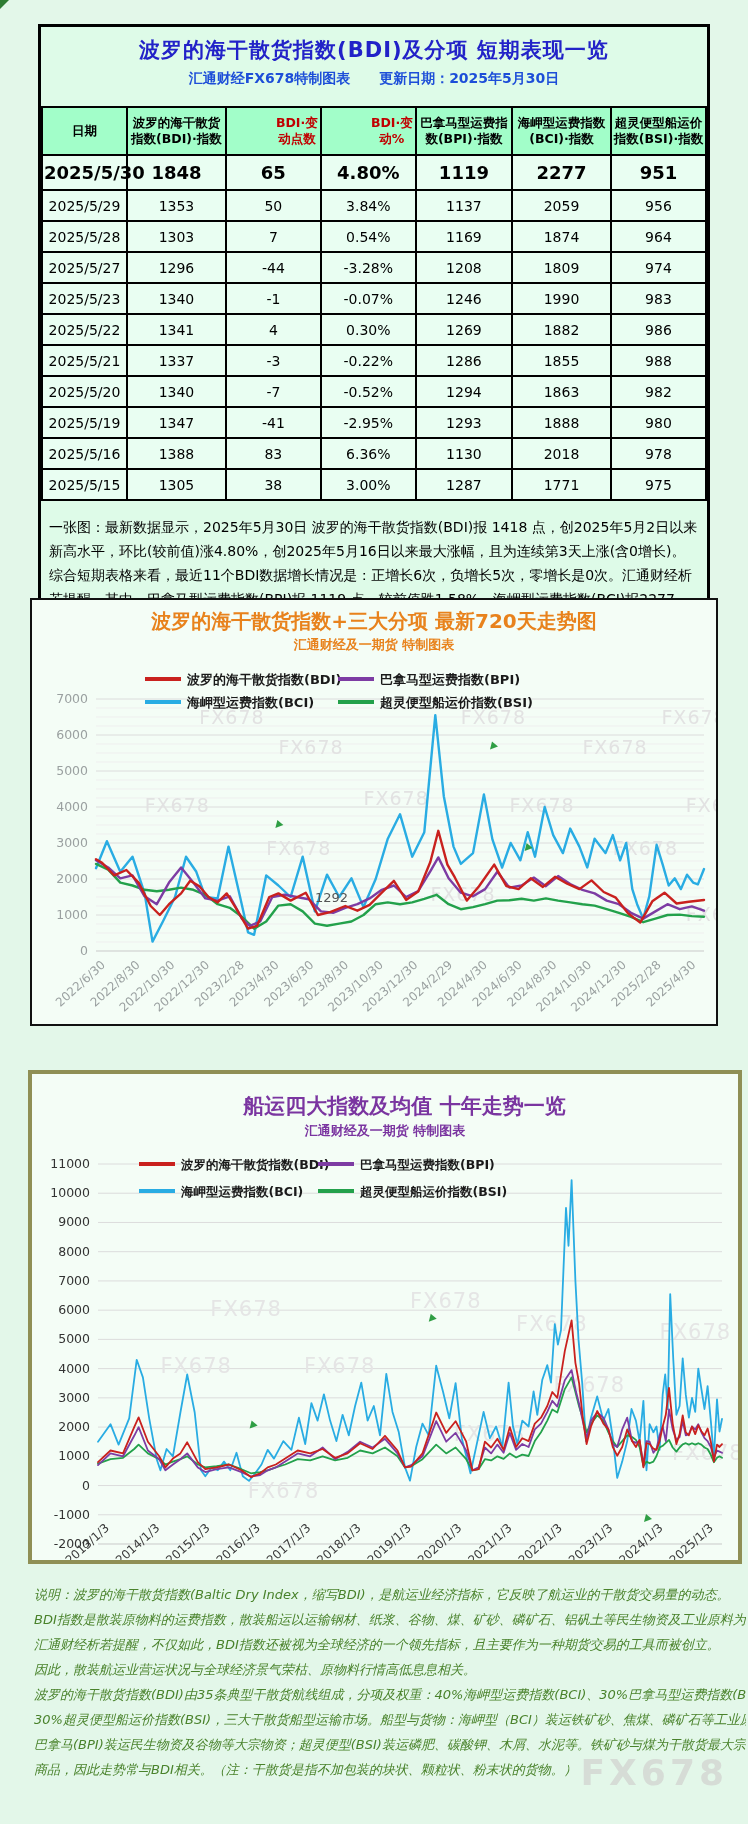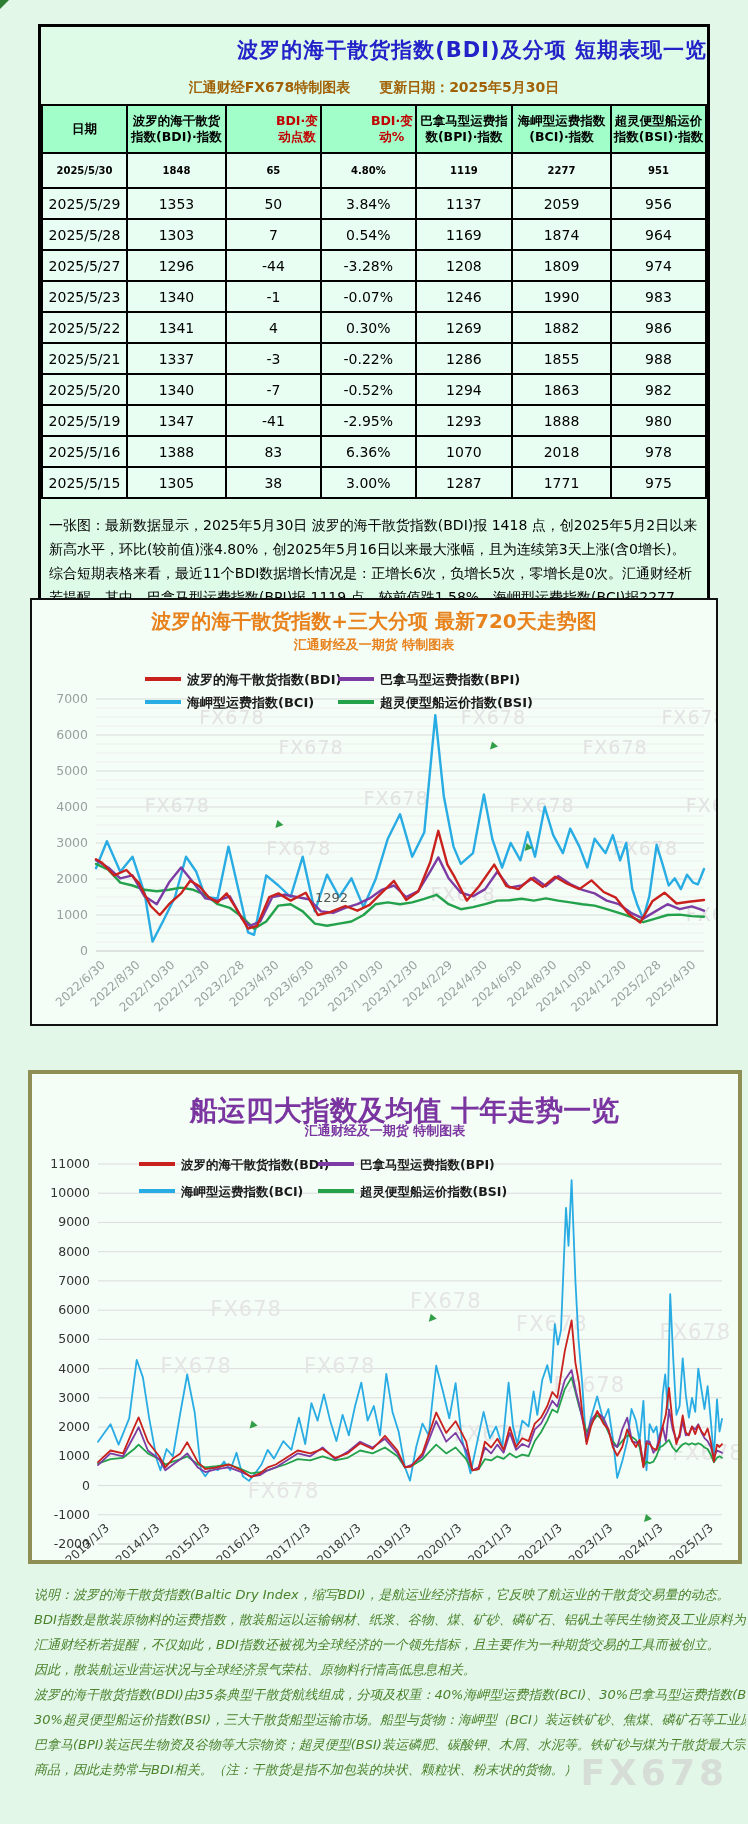--- a/index.html
+++ b/index.html
@@ -6,40 +6,40 @@
   body{
     width:748px;height:1824px;position:relative;overflow:hidden;
     background:#e3f7e9;
     font-family:"DejaVu Sans","Liberation Sans",sans-serif;
   }
   .corner-mark{position:absolute;left:0;top:0;width:0;height:0;
     border-left:9px solid #2e7d32;border-bottom:9px solid transparent;}
   
   .panel1{position:absolute;left:38px;top:24px;width:672px;height:578px;
     box-sizing:border-box;border:3px solid #000;background:#defbe8;}
-  .p1-title{margin-top:9px;text-align:right;font-size:21px;font-weight:bold;color:#2222c8;letter-spacing:1px;}
-  .p1-sub{margin-top:15px;text-align:center;font-size:14px;font-weight:bold;color:#a16207;}
+  .p1-title{margin-top:9px;text-align:center;font-size:21px;font-weight:bold;color:#2222c8;letter-spacing:1px;}
+  .p1-sub{margin-top:6px;text-align:center;font-size:14px;font-weight:bold;color:#1d4ed8;}
   .p1-sub span{margin:0 12px;}
-  table.summary{width:100%;border-collapse:collapse;table-layout:fixed;margin-top:7px;}
+  table.summary{width:100%;border-collapse:collapse;table-layout:fixed;margin-top:18px;}
   table.summary th,table.summary td{border:2px solid #000;text-align:center;vertical-align:middle;
     padding:2px 1px;background:#e9fef2;color:#000;}
   table.summary th{background:#a2fec9;font-weight:bold;font-size:12.5px;line-height:1.3;height:42px;}
   table.summary th.red{color:#c00000;padding-left:48px;}
   table.summary td{font-size:14px;height:25px;}
-  table.summary tr.latest td{font-weight:bold;font-size:10px;height:29px;}
+  table.summary tr.latest td{font-weight:bold;font-size:18px;height:29px;}
   .p1-note{padding:14px 8px 0 8px;font-size:14px;line-height:24px;color:#000;text-align:left;}
   
   .chart-panel{position:absolute;box-sizing:border-box;background:#f4fdf6;}
   #p2{left:30px;top:598px;width:688px;height:428px;border:2px solid #111;}
   #p3{left:28px;top:1070px;width:714px;height:494px;border:4px solid #8f8f55;}
   .c-title{position:absolute;left:0;right:0;text-align:center;font-weight:bold;}
   .c-sub{position:absolute;left:0;right:0;text-align:center;font-weight:bold;}
   #p2 .c-title{top:8px;font-size:20px;color:#e8821c;}
   #p2 .c-sub{top:36px;font-size:13px;color:#e8821c;}
-  #p3 .c-title{top:18px;font-size:28px;color:#7a35a0;margin-left:39px;}
+  #p3 .c-title{top:18px;font-size:21px;color:#7a35a0;margin-left:39px;}
   #p3 .c-sub{top:48px;font-size:13px;color:#7a35a0;}
   .chart-panel svg{position:absolute;left:0;top:0;}
   
   .footer{position:absolute;left:34px;top:1582px;width:712px;color:#49822b;font-size:13px;}
   .footer div{line-height:25px;white-space:nowrap;overflow:hidden;font-style:italic;}
   .big-watermark{position:absolute;right:20px;top:1752px;font-size:36px;color:#d6dcd6;
     letter-spacing:4px;font-weight:bold;}
 </style>
 </head>
 <body>
@@ -153,21 +153,21 @@
           <td>-2.95%</td>
           <td>1293</td>
           <td>1888</td>
           <td>980</td>
         </tr>
         <tr>
           <td>2025/5/16</td>
           <td>1388</td>
           <td>83</td>
           <td>6.36%</td>
-          <td>1070</td>
+          <td>1130</td>
           <td>2018</td>
           <td>978</td>
         </tr>
         <tr>
           <td>2025/5/15</td>
           <td>1305</td>
           <td>38</td>
           <td>3.00%</td>
           <td>1287</td>
           <td>1771</td>

